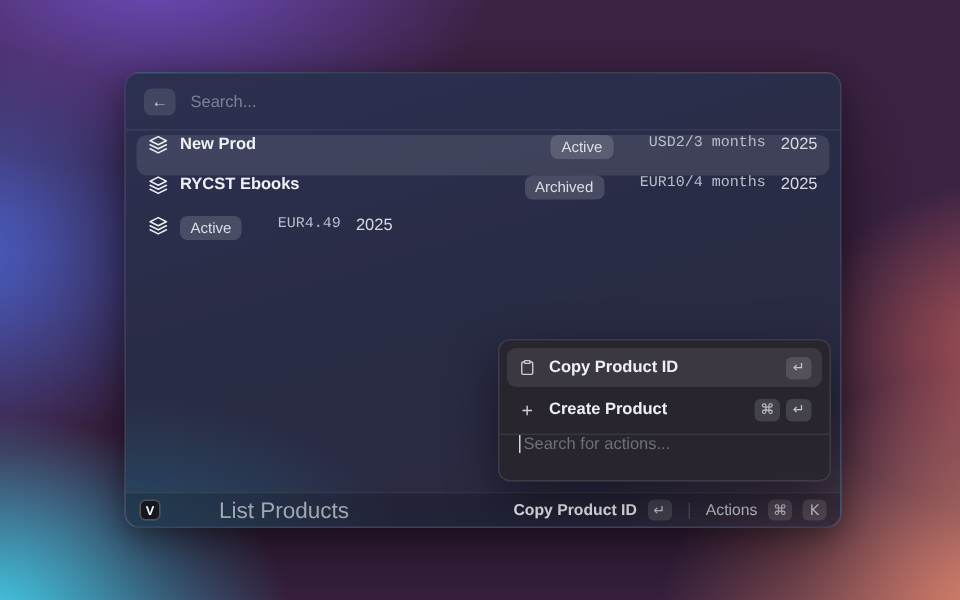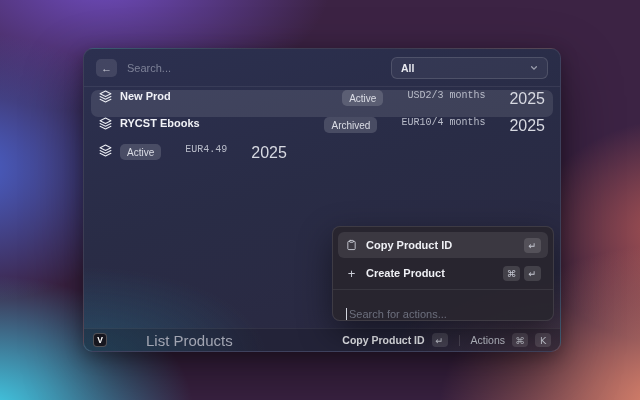--- a/index.html
+++ b/index.html
@@ -62,21 +62,21 @@
   }
   .row.selected { background: rgba(255,255,255,0.10); }
   .row-icon { display: flex; color: #e8eaf0; flex: 0 0 auto; }
   .row-name { flex: 1; font-size: 11px; font-weight: bold; color: #f0f1f6; white-space: nowrap; }
   .badge {
     font-size: 10px; color: #dcdee6;
     background: rgba(255,255,255,0.15);
     border-radius: 5px; padding: 2.5px 7px;
   }
   .price { font-size: 10px; color: #b9bcc9; margin-left: 16px; font-family: Liberation Mono, monospace; }
-  .year  { font-size: 16px; color: #d7d9e1; margin-left: 16px; }
+  .year  { font-size: 11px; color: #d7d9e1; margin-left: 2px; }
 
   
   .actions-panel {
     position: absolute; right: 6px; bottom: 30px; width: 222px;
     background: #29252fF5;
     border: 1px solid rgba(255,255,255,0.10);
     border-radius: 8px;
     box-shadow: 0 12px 34px rgba(0,0,0,0.45);
     padding: 5px 5px 0 5px;
     z-index: 3;
@@ -92,21 +92,21 @@
   .action-label { flex: 1; font-size: 11px; font-weight: bold; color: #eff0f5; }
   .kbd {
     min-width: 17px; height: 15px; padding: 0 3px;
     border-radius: 4px; background: rgba(255,255,255,0.13);
     color: #c4c6d0; font-size: 9.5px;
     display: inline-flex; align-items: center; justify-content: center;
     font-family: "DejaVu Sans", sans-serif;
   }
   .keyset { display: flex; gap: 4px; }
   .panel-divider { height: 1px; background: rgba(255,255,255,0.08); margin: 3px -5px 0 -5px; }
-  .panel-search { height: 30px; display: flex; align-items: flex-end; padding: 0 8px; }
+  .panel-search { height: 30px; display: flex; align-items: flex-start; padding: 0 8px; }
   .caret { width: 1px; height: 12px; background: #d3d5de; margin-right: 2px; }
   .panel-search-placeholder { font-size: 11px; color: #6c6f7d; }
 
   
   .footer {
     margin-top: auto;
     height: 23px; flex: 0 0 23px;
     border-top: 1px solid rgba(255,255,255,0.07);
     background: rgba(14,15,22,0.22);
     display: flex; align-items: center; gap: 7px;
@@ -128,28 +128,20 @@
 </head>
 <body>
 
 <div class="window">
 
   <div class="header">
     <div class="back-btn">
       <span>←</span>
     </div>
     <div class="search-placeholder">Search...</div>
-    <div class="dropdown">
-      <span class="dropdown-label">All</span>
-      <span class="chev">
-        <svg width="8" height="8" viewBox="0 0 10 10" fill="none" stroke="currentColor" stroke-width="1.6" stroke-linecap="round">
-            <path d="M2 3.5 L5 6.5 L8 3.5"></path>
-          </svg>
-      </span>
-    </div>
   </div>
 
   <div class="list">
 
     <div class="row selected">
       <span class="row-icon">
         <svg width="13" height="13" viewBox="0 0 24 24" fill="none" stroke="currentColor" stroke-width="2" stroke-linejoin="round" stroke-linecap="round">
             <polygon points="12 2 2 7 12 12 22 7 12 2"></polygon>
             <polyline points="2 12 12 17 22 12"></polyline>
             <polyline points="2 17 12 22 22 17"></polyline>

